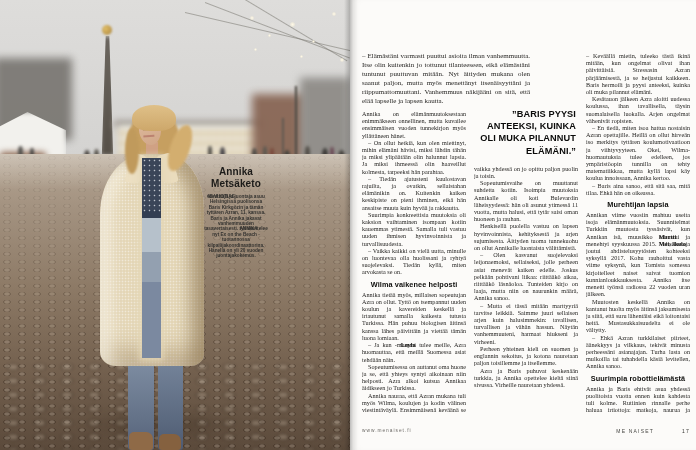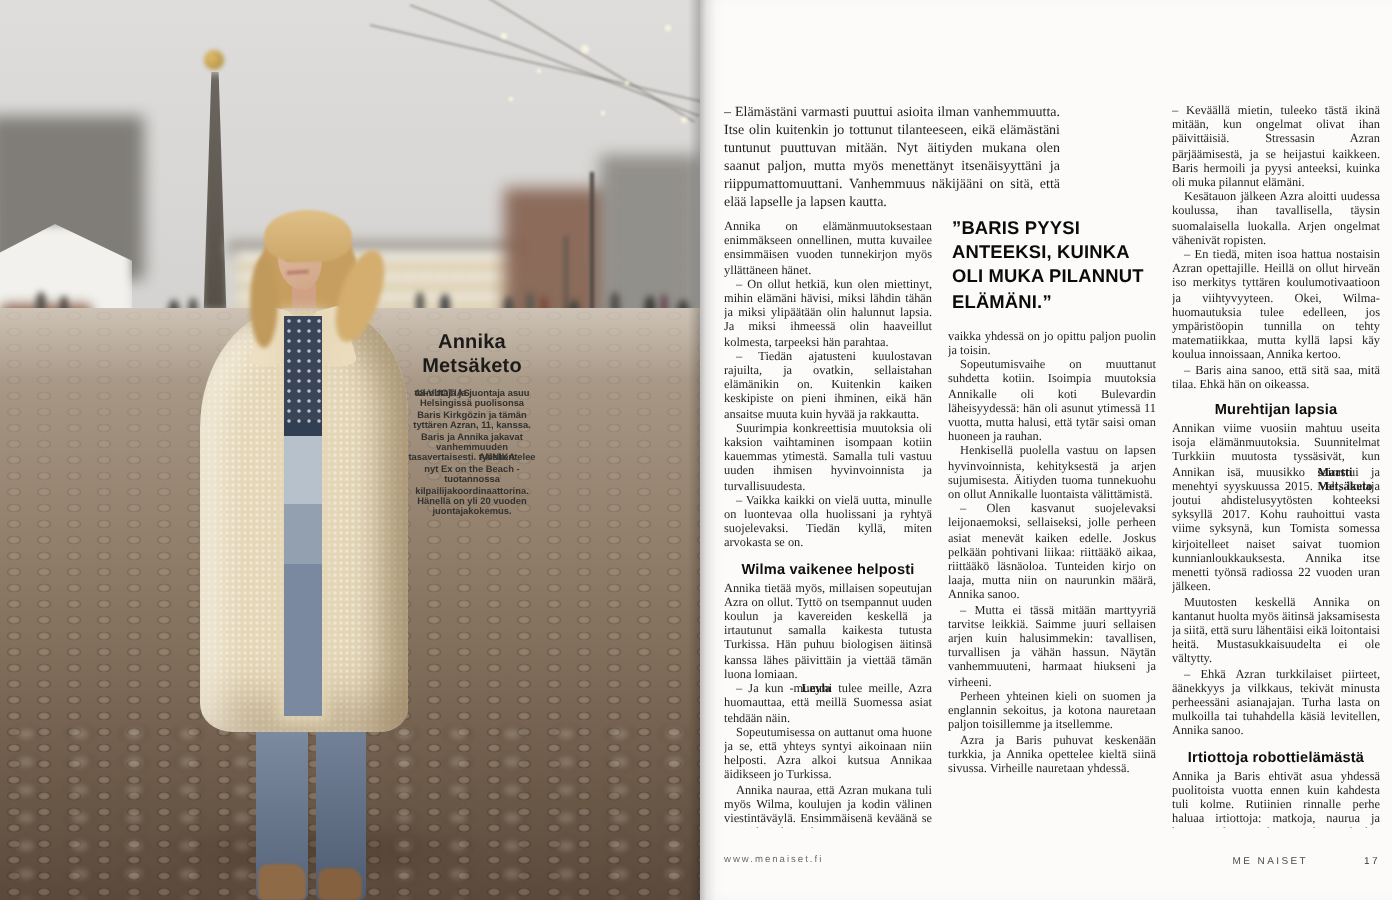--- a/index.html
+++ b/index.html
@@ -115,21 +115,21 @@
   .col{width:104px;overflow:hidden;font-family:"Liberation Serif",serif;font-size:6.2px;line-height:7.2px;
         text-align:justify;color:#201f1d;}
   .col1{left:12px;top:110px;height:304px;}
   .col2{left:124px;top:106px;height:308px;}
   .col3{left:236px;top:52px;height:362px;}
   .col p{position:static;margin:0;text-indent:6px;}
   .col p.flush{text-indent:0;}
   .col h2{position:static;margin:4px 0 2px;font-family:"Liberation Sans",sans-serif;font-weight:bold;
         font-size:7.3px;line-height:9px;text-align:center;white-space:nowrap;color:#0e0e0c;letter-spacing:.1px;}
   .pull-quote{position:static;margin:2px 2px 8px;font-family:"Liberation Sans",sans-serif;font-weight:bold;
-        font-size:9.2px;line-height:12.2px;text-align:left;color:#0b0b0a;letter-spacing:.1px;}
+        font-size:9.2px;line-height:12.2px;text-align:right;color:#0b0b0a;letter-spacing:.1px;}
   .footer-url{left:12px;top:428px;font-size:4.8px;letter-spacing:1px;color:#6b6965;}
   .footer-right{right:6px;top:428px;display:flex;gap:28px;font-size:5px;letter-spacing:1.2px;color:#4a4a46;}
   .footer-right .pageno{position:static;color:#33332f;}
   .footer-right span{position:static;}
 </style>
 </head>
 <body>
 
 <div class="spread">
 
@@ -231,21 +231,21 @@
       </div>
     <div class="col col3">
         <p class="flush">– Keväällä mietin, tuleeko tästä ikinä mitään, kun ongelmat olivat ihan päivittäisiä. Stressasin Azran pärjäämisestä, ja se heijastui kaikkeen. Baris hermoili ja pyysi anteeksi, kuinka oli muka pilannut elämäni.</p>
         <p>Kesätauon jälkeen Azra aloitti uudessa koulussa, ihan tavallisella, täysin suomalaisella luokalla. Arjen ongelmat vähenivät ropisten.</p>
         <p>– En tiedä, miten isoa hattua nostaisin Azran opettajille. Heillä on ollut hirveän iso merkitys tyttären koulumotivaatioon ja viihtyvyyteen. Okei, Wilma-huomautuksia tulee edelleen, jos ympäristöopin tunnilla on tehty matematiikkaa, mutta kyllä lapsi käy koulua innoissaan, Annika kertoo.</p>
         <p>– Baris aina sanoo, että sitä saa, mitä tilaa. Ehkä hän on oikeassa.</p>
         <h2>Murehtijan lapsia</h2>
         <p class="flush">Annikan viime vuosiin mahtuu useita isoja elämänmuutoksia. Suunnitelmat Turkkiin muutosta tyssäsivät, kun Annikan isä, muusikko <b>Martti Metsäketo</b> sairastui ja menehtyi syyskuussa 2015. Veli, laulaja  joutui ahdistelusyytösten kohteeksi syksyllä 2017. Kohu rauhoittui vasta viime syksynä, kun Tomista somessa kirjoitelleet naiset saivat tuomion kunnianloukkauksesta. Annika itse menetti työnsä radiossa 22 vuoden uran jälkeen.</p>
         <p>Muutosten keskellä Annika on kantanut huolta myös äitinsä jaksamisesta ja siitä, että suru lähentäisi eikä loitontaisi heitä. Mustasukkaisuudelta ei ole vältytty.</p>
         <p>– Ehkä Azran turkkilaiset piirteet, äänekkyys ja vilkkaus, tekivät minusta perheessäni asianajajan. Turha lasta on mulkoilla tai tuhahdella käsiä levitellen, Annika sanoo.</p>
-        <h2>Irtiottoja robottielämästä</h2>
+        <h2>Suurimpia robottielämästä</h2>
         <p class="flush">Annika ja Baris ehtivät asua yhdessä puolitoista vuotta ennen kuin kahdesta tuli kolme. Rutiinien rinnalle perhe haluaa irtiottoja: matkoja, naurua ja hyvää. Pidemmän kaavan yhteisiä hetkiä odotetaan jo. ➔</p>
       </div>
     <div class="footer-url">www.menaiset.fi</div>
     <div class="footer-right">
       <span>ME NAISET</span>
       <span class="pageno">17</span>
     </div>
   </div>
 
 </div>

